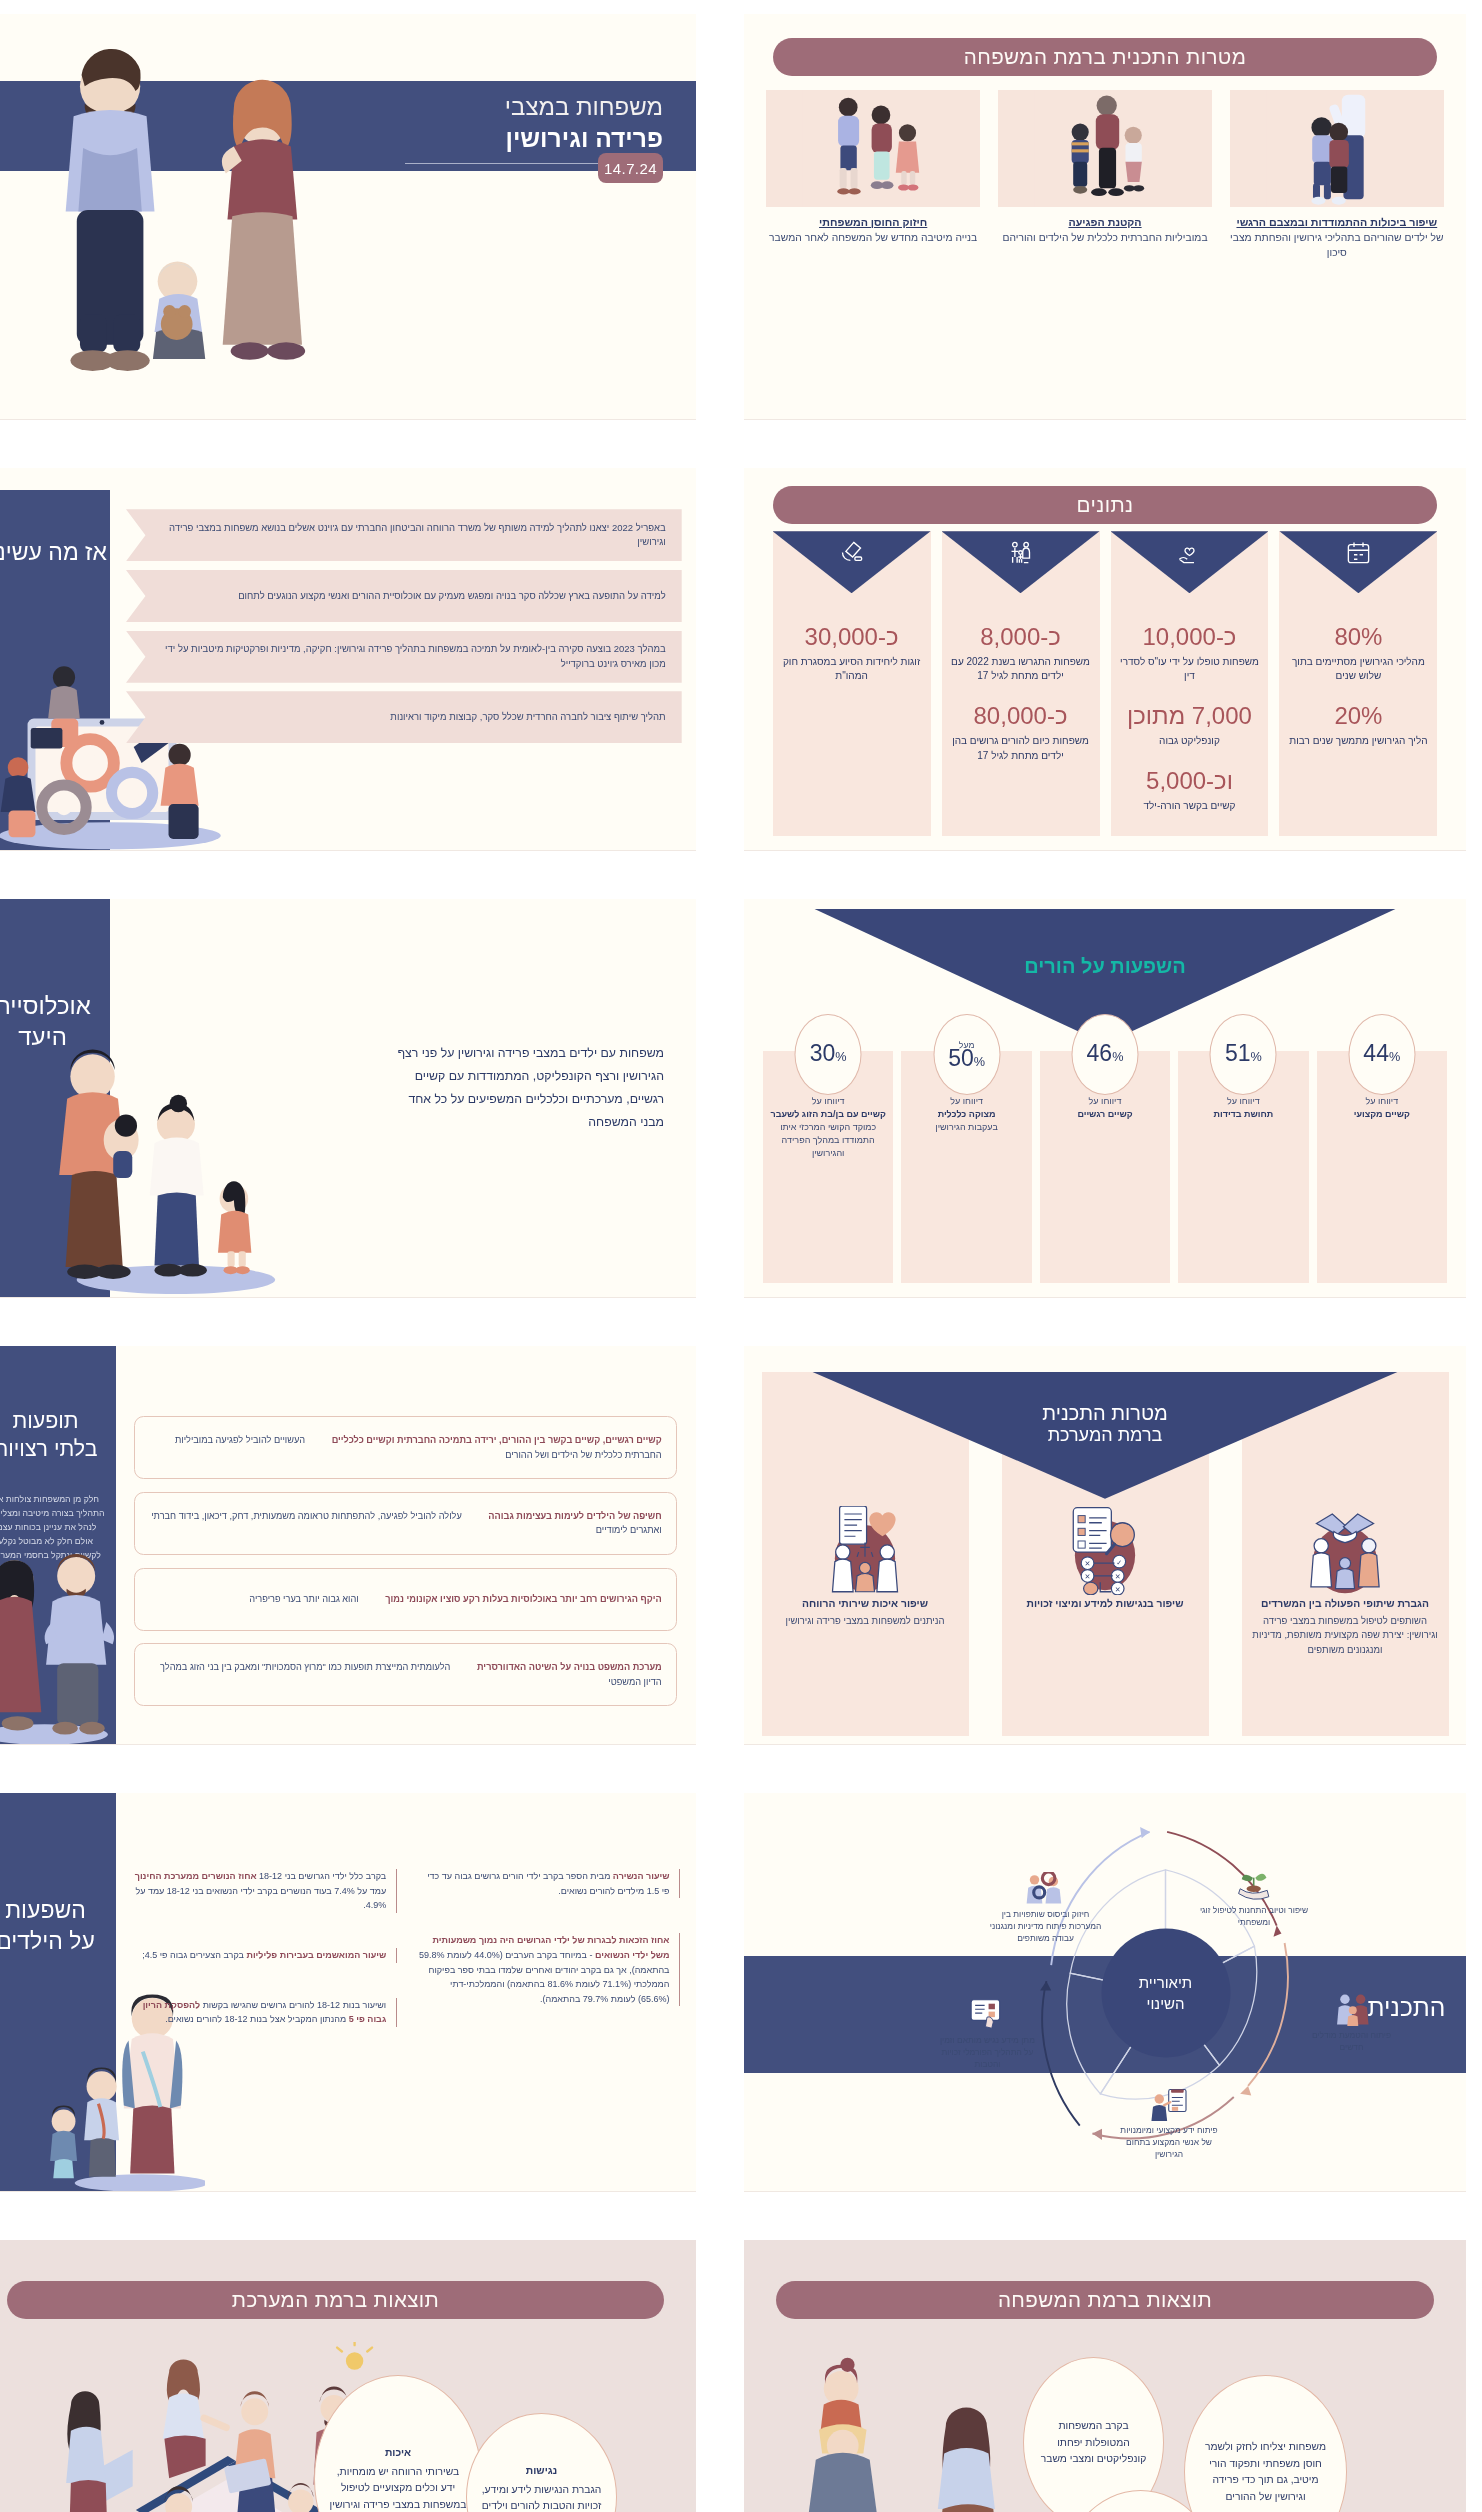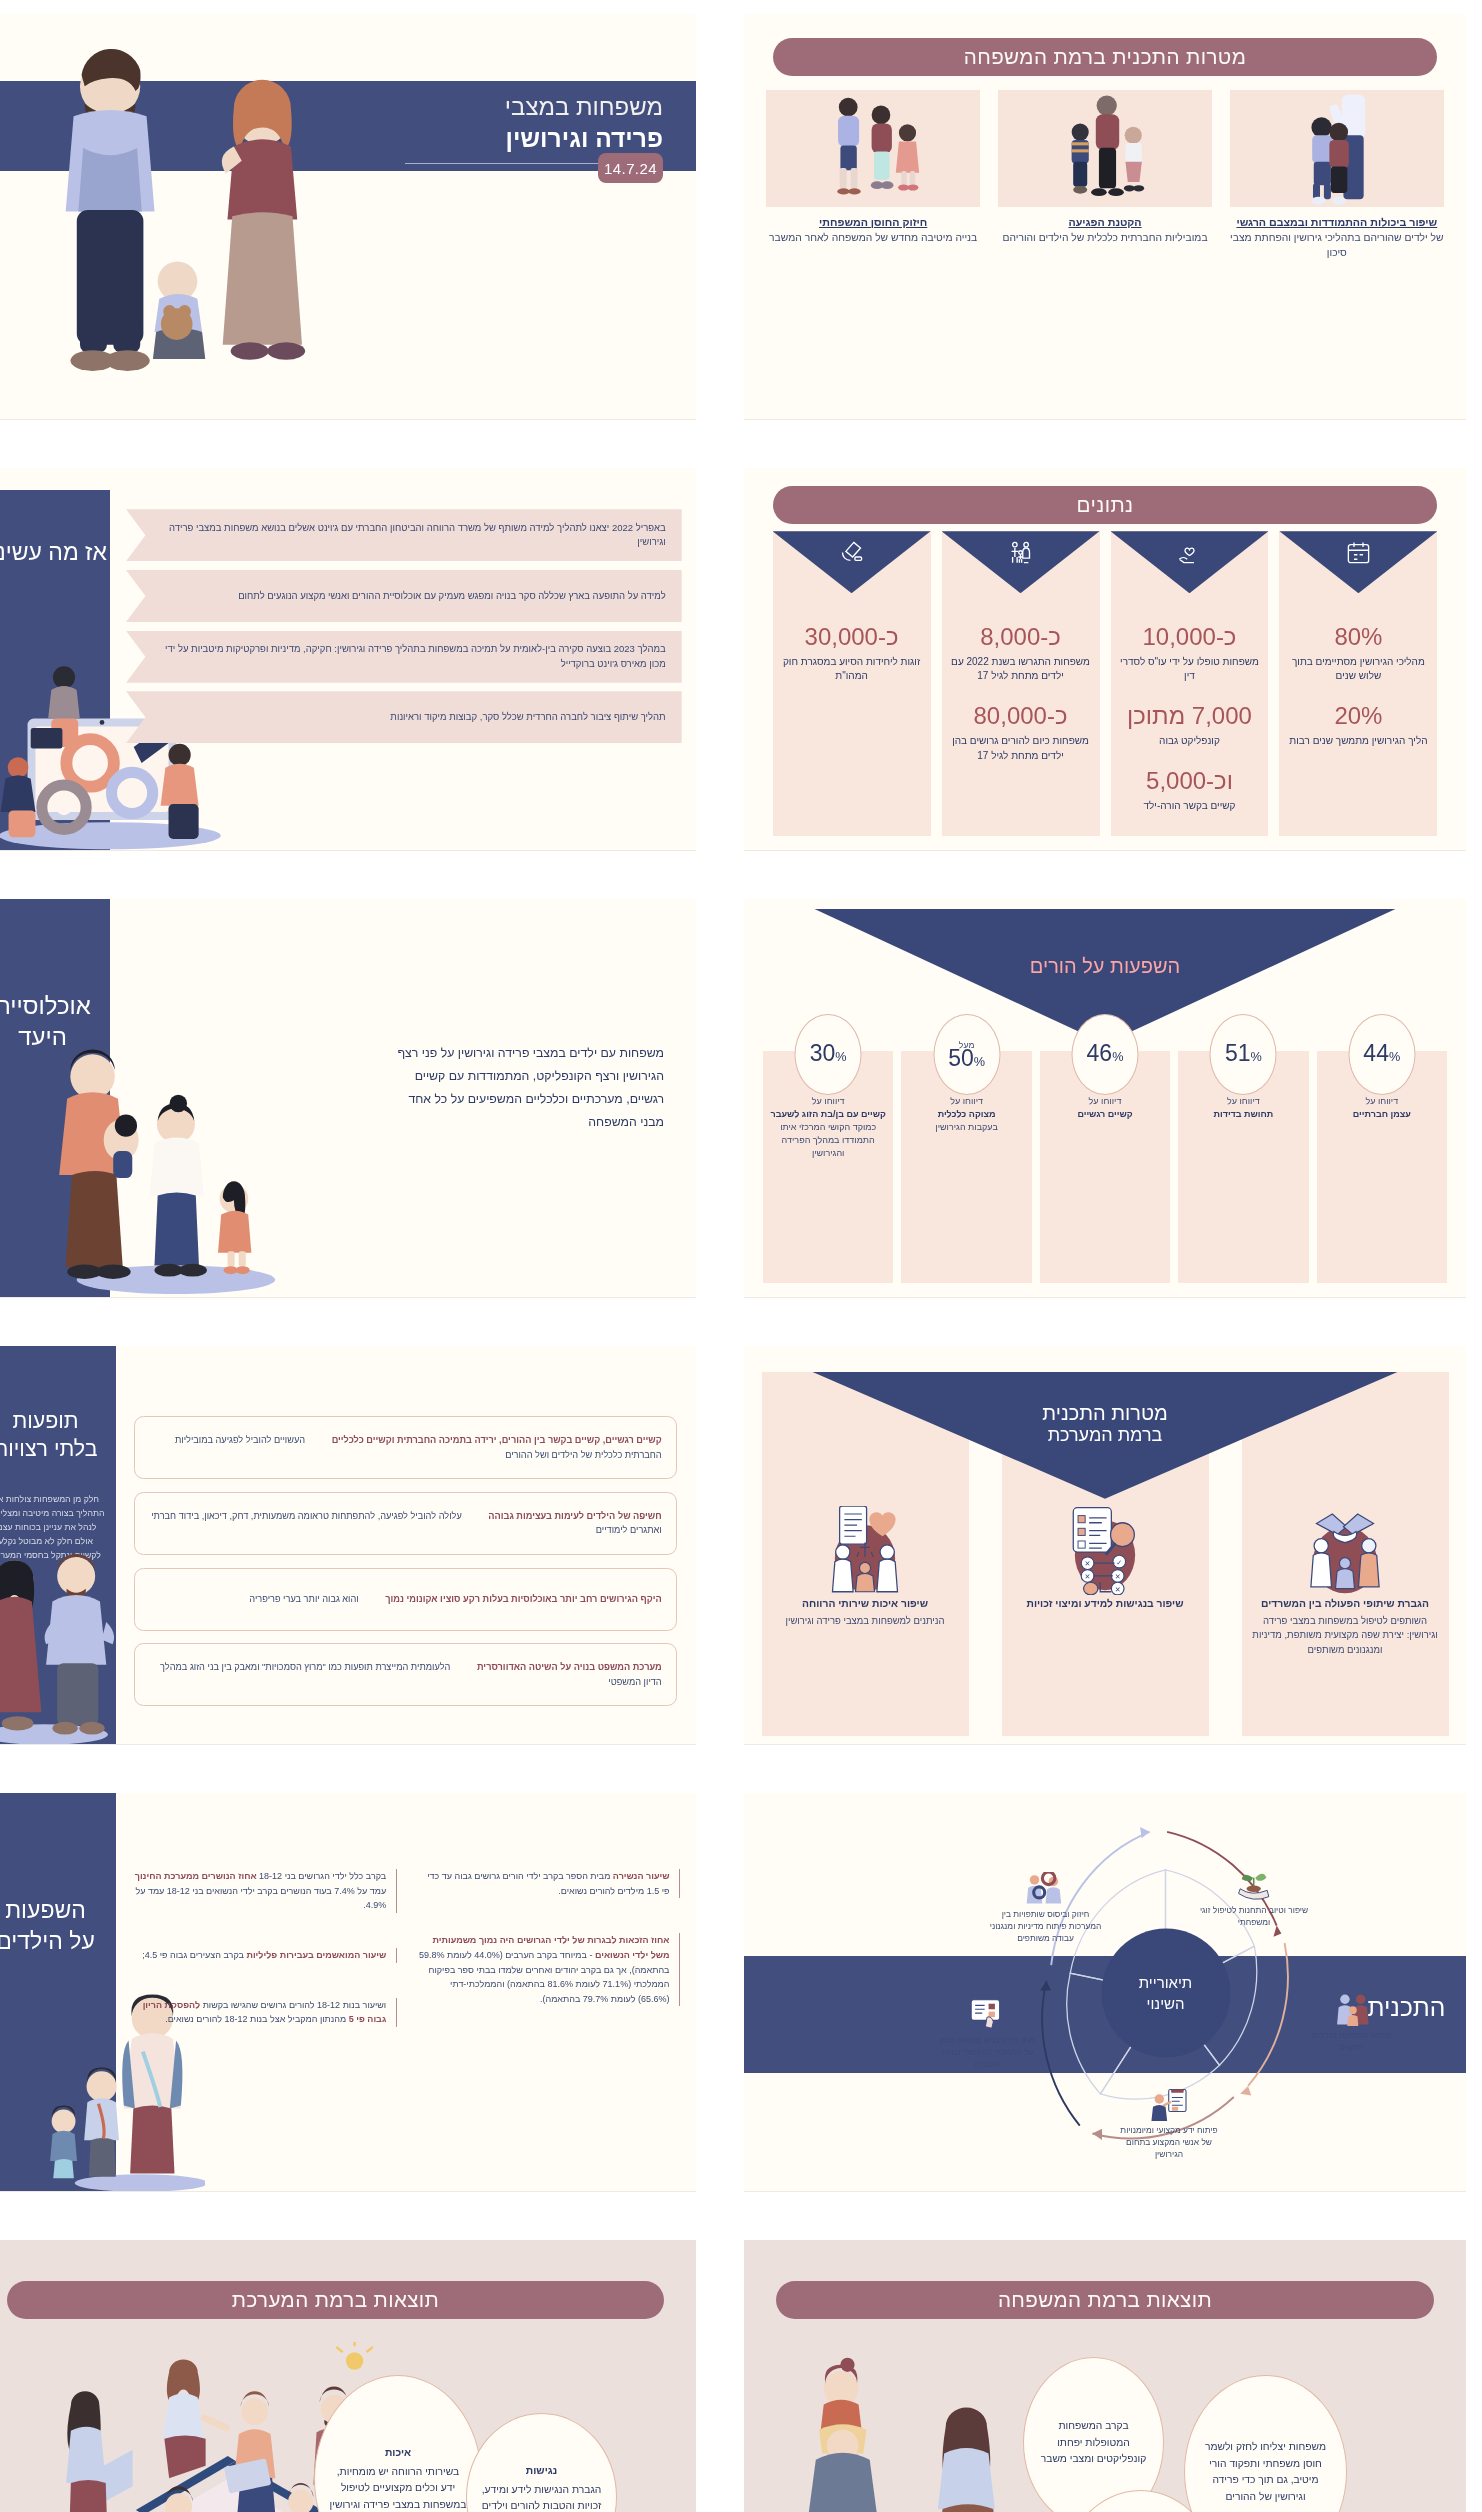--- a/index.html
+++ b/index.html
@@ -72,21 +72,21 @@
                 top:48px; right:0; left:0; text-align:center;}
   .s4 .rows{ position:absolute; top:41px; right:14.3px; left:151px; display:flex; flex-direction:column; gap:8.7px;}
   .s4 .arrow{ background:#f0ddd8; color:#3b4a73; font-size:9.5px; line-height:1.55;
               padding:11px 16px 11px 27px; position:relative; min-height:52px;
               display:flex; align-items:center; justify-content:flex-start;
               clip-path:polygon(0 0, 100% 0, 100% 100%, 0 100%, 3.5% 50%);}
 
   
   .s5 .tri{ position:absolute; top:9.5px; right:70px; left:70px; height:135px; background:#3a4779;
             clip-path:polygon(0 0,100% 0,50% 100%);}
-  .s5 .tri span{ display:block; text-align:center; color:#fca5a5; font-size:20px; font-weight:400; padding-top:46px;}
+  .s5 .tri span{ display:block; text-align:center; color:#14b8a6; font-size:20px; font-weight:700; padding-top:46px;}
   .s5 .cols{ position:absolute; top:152px; right:19px; left:19px; bottom:14.3px; display:flex; gap:8px;}
   .s5 .c{ flex:1; background:#f9e7de; position:relative; padding:44px 6.3px 0; text-align:center;}
   .s5 .oval{ position:absolute; top:-37px; right:50%; transform:translateX(50%); width:67px; height:81px;
              border:1.1px solid #e0b9ab; border-radius:50%; background:#fffdf6;
              display:flex; flex-direction:column; align-items:center; justify-content:center;}
   .s5 .ovtop{ font-size:8.7px; color:#3b4a73; margin-bottom:-3.2px;}
   .s5 .pct{ font-size:23px; color:#2c3a67; font-weight:400; line-height:1;}
   .s5 .pct i{ font-size:12.7px; font-style:normal;}
   .s5 .lbl{ font-size:9px; color:#3b4a73; line-height:1.45;}
   .s5 .lbl b{ color:#2c3a67;}
@@ -401,21 +401,21 @@
       <span>השפעות על הורים</span>
     </div>
     <div class="cols">
 
       <div class="c">
         <div class="oval">
           <div class="ovtop"></div>
           <div class="pct"><span>44</span><i>%</i></div>
         </div>
         <div class="lbl"><span>דיווחו על</span><br>
-          <b>עצמן חברתיים</b>
+          <b>קשיים מקצועי</b>
           <span></span></div>
       </div>
 
       <div class="c">
         <div class="oval">
           <div class="ovtop"></div>
           <div class="pct"><span>51</span><i>%</i></div>
         </div>
         <div class="lbl"><span>דיווחו על</span><br>
           <b>תחושת בדידות</b>

